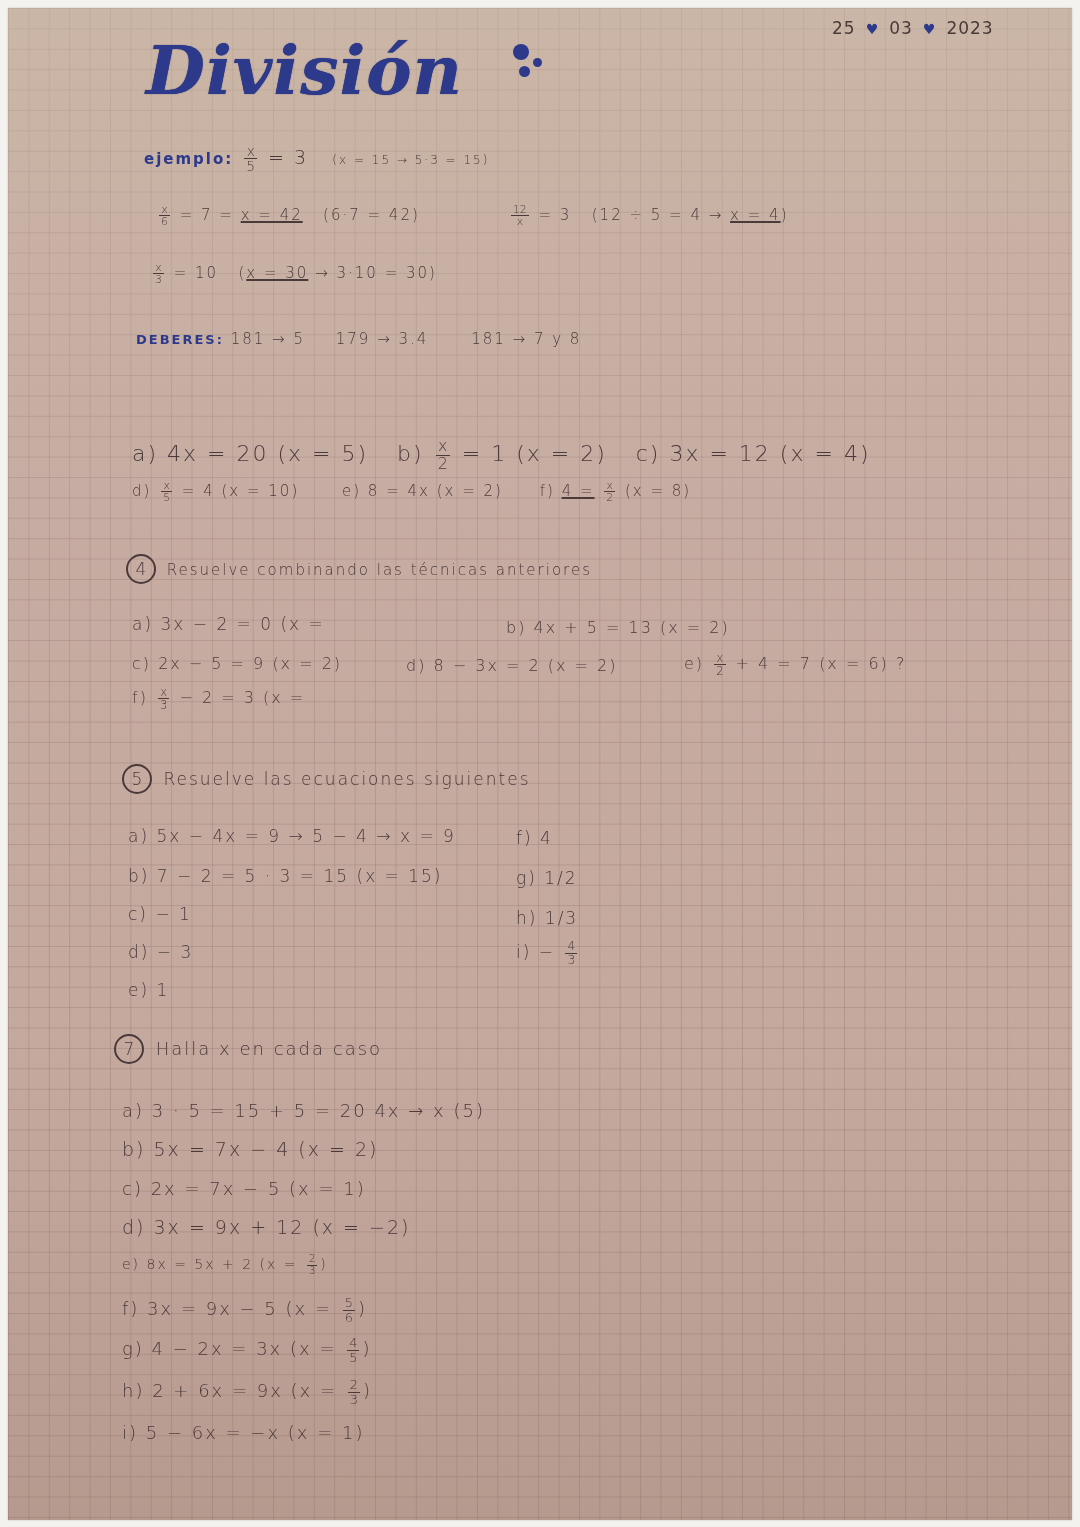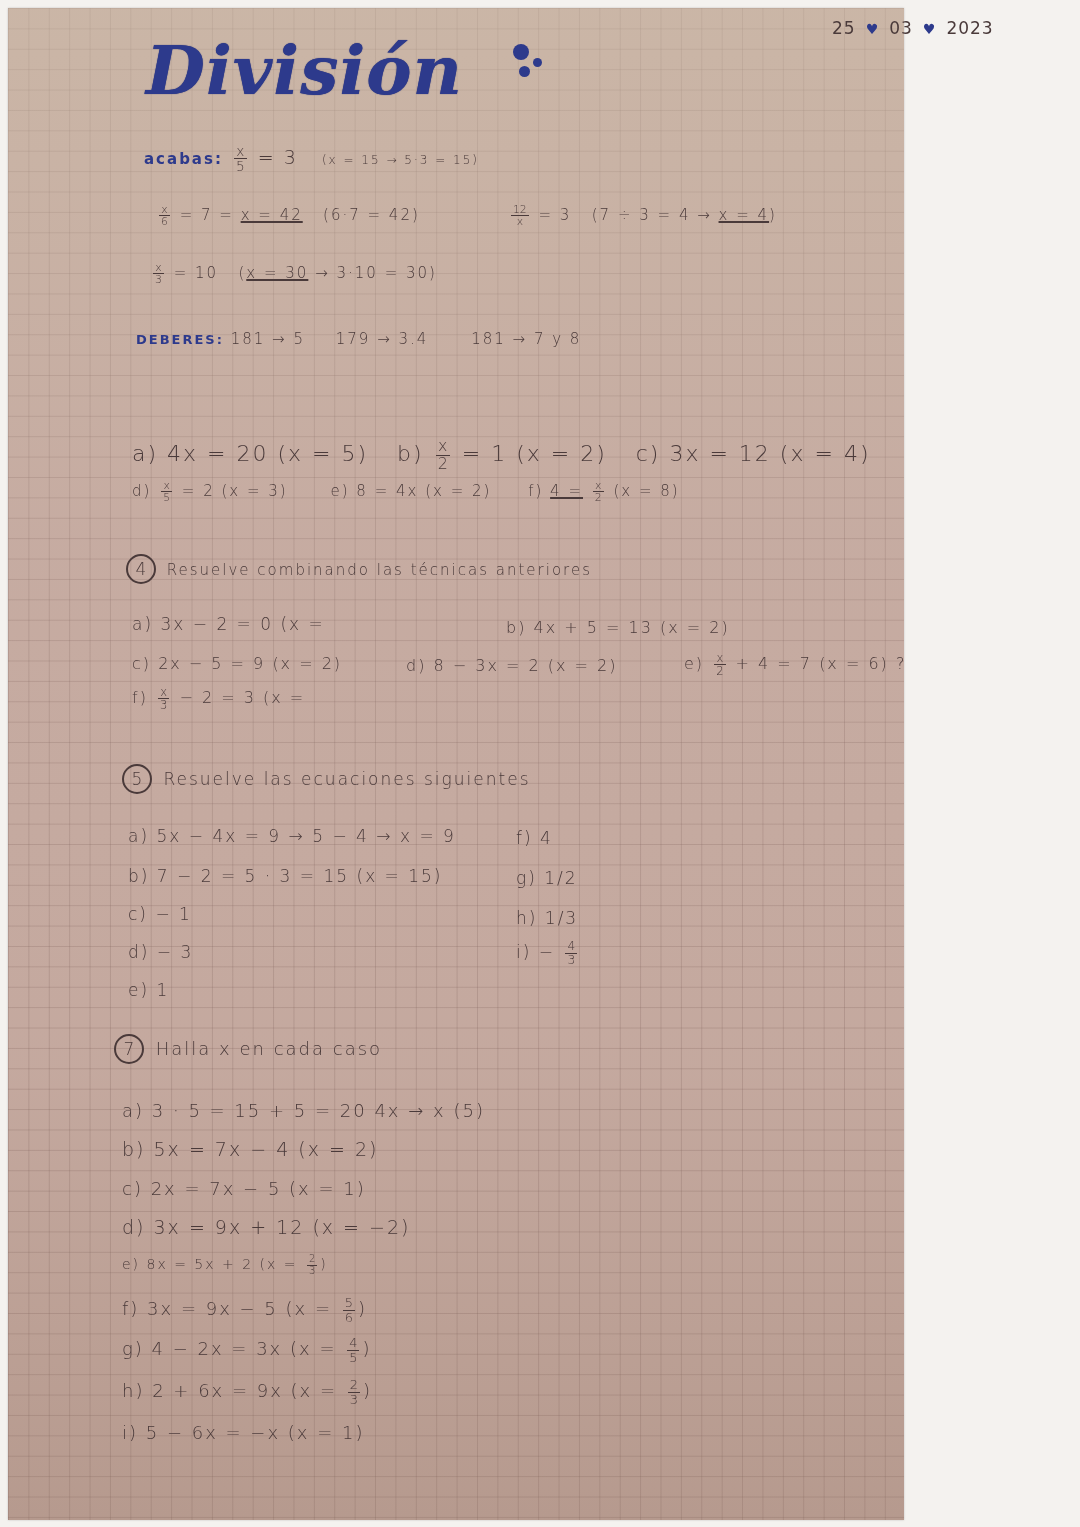--- a/index.html
+++ b/index.html
@@ -2,21 +2,21 @@
 <html><head>
 <meta charset="utf-8">
 <style>
   html, body { margin:0; padding:0; }
   body {
     width:1080px; height:1527px; overflow:hidden;
     background:#f4f2ef;
     font-family:"DejaVu Sans", sans-serif;
   }
   .page {
-    position:absolute; left:8px; top:8px; width:896px; height:1512px;
+    position:absolute; left:8px; top:8px; width:1064px; height:1512px;
     background-color:#c7aca2;
     background-image:
       linear-gradient(180deg, rgba(205,190,170,0.55) 0%, rgba(195,170,160,0.25) 35%, rgba(180,150,140,0.15) 70%, rgba(150,120,105,0.35) 100%),
       linear-gradient(to right, rgba(120,90,85,0.28) 1px, transparent 1px),
       linear-gradient(to bottom, rgba(120,90,85,0.28) 1px, transparent 1px);
     background-size: 100% 100%, 20.4px 20.4px, 20.4px 20.4px;
     box-shadow: 0 0 2px rgba(0,0,0,0.2);
   }
   .hw {
     position:absolute; white-space:nowrap;
@@ -60,37 +60,37 @@
     <span class="dot" style="left:0;top:0;width:16px;height:16px;"></span>
     <span class="dot" style="left:20px;top:14px;width:9px;height:9px;"></span>
     <span class="dot" style="left:6px;top:22px;width:11px;height:11px;"></span>
   </div>
 
   <div class="date">
     <span>25</span><span class="heart">♥</span><span>03</span><span class="heart">♥</span><span>2023</span>
   </div>
 
   <div class="hw" style="left:136px;top:136px;font-size:19px;">
-    <span class="label-blue" style="font-size:15px;">acabas:</span>
+    <span class="label-blue" style="font-size:15px;">ejemplo:</span>
     <span class="frac"><span class="num">x</span><span class="den">5</span></span>
     <span>= 3</span>&nbsp;&nbsp;
     <span style="font-size:12px;">(x = 15 → 5·3 = 15)</span>
   </div>
 
   <div class="hw" style="left:148px;top:196px;font-size:15px;">
     <span class="frac"><span class="num">x</span><span class="den">6</span></span>
     <span>= 7 =</span>
     <span class="ul">x = 42</span>&nbsp;&nbsp;
     <span>(6·7 = 42)</span>
   </div>
 
   <div class="hw" style="left:500px;top:196px;font-size:15px;">
     <span class="frac"><span class="num">12</span><span class="den">x</span></span>
     <span>= 3</span>&nbsp;&nbsp;
-    <span>(7 ÷ 3 = 4 →</span>
+    <span>(12 ÷ 5 = 4 →</span>
     <span class="ul">x = 4</span><span>)</span>
   </div>
 
   <div class="hw" style="left:142px;top:254px;font-size:15px;">
     <span class="frac"><span class="num">x</span><span class="den">3</span></span>
     <span>= 10</span>&nbsp;&nbsp;
     <span>(</span><span class="ul">x = 30</span>
     <span>→ 3·10 = 30)</span>
   </div>
 
@@ -104,21 +104,21 @@
   <div class="hw" style="left:124px;top:430px;font-size:22px;">
     <span>a) 4x = 20  (x = 5)</span>
     <span style="margin-left:20px;">b)</span>
     <span class="frac"><span class="num">x</span><span class="den">2</span></span>
     <span>= 1  (x = 2)</span>
     <span style="margin-left:20px;">c) 3x = 12  (x = 4)</span>
   </div>
   <div class="hw" style="left:124px;top:472px;font-size:15px;">
     <span>d)</span>
     <span class="frac"><span class="num">x</span><span class="den">5</span></span>
-    <span>= 2  (x = 3)</span>
+    <span>= 4  (x = 10)</span>
     <span style="margin-left:36px;">e) 8 = 4x  (x = 2)</span>
     <span style="margin-left:30px;">f)</span>
     <span class="ul">4 =</span>
     <span class="frac"><span class="num">x</span><span class="den">2</span></span>
     <span>(x = 8)</span>
   </div>
 
   <div class="hw" style="left:118px;top:546px;font-size:15px;">
     <span class="circle">4</span>
     <span>Resuelve combinando las técnicas anteriores</span>

